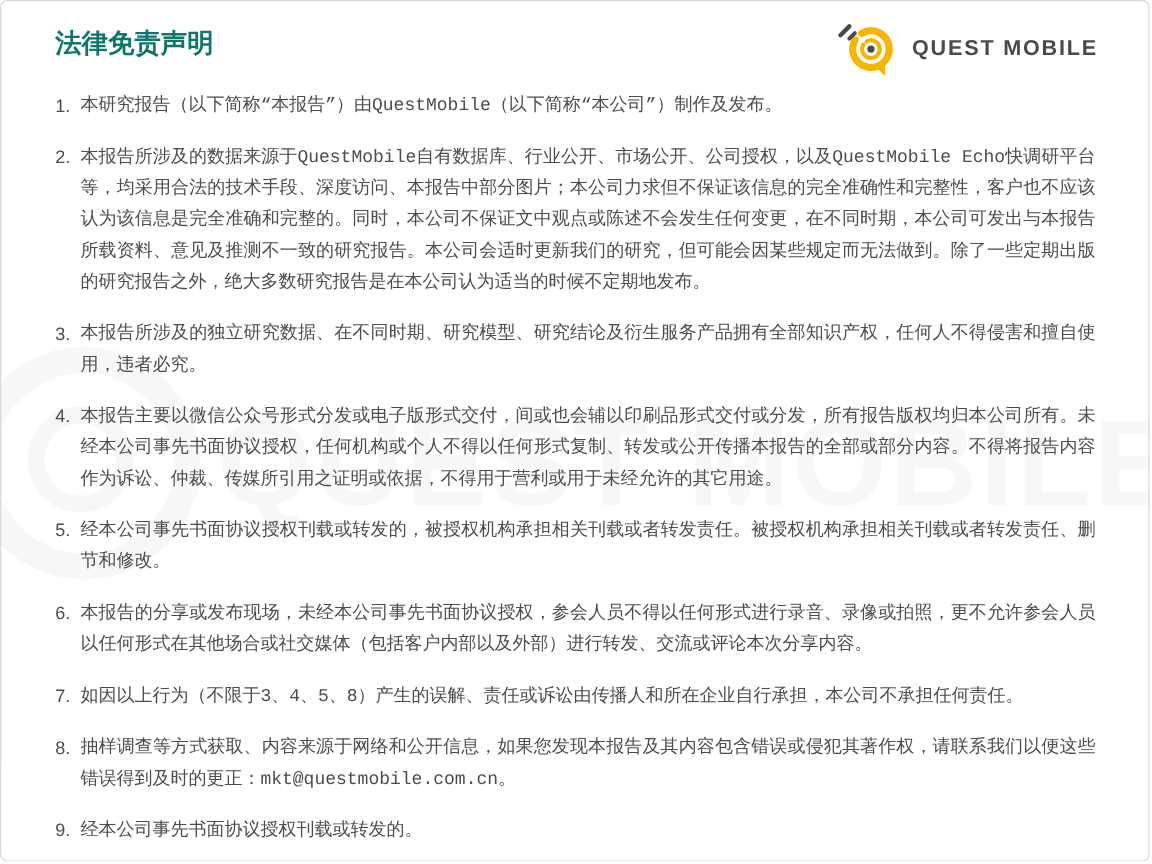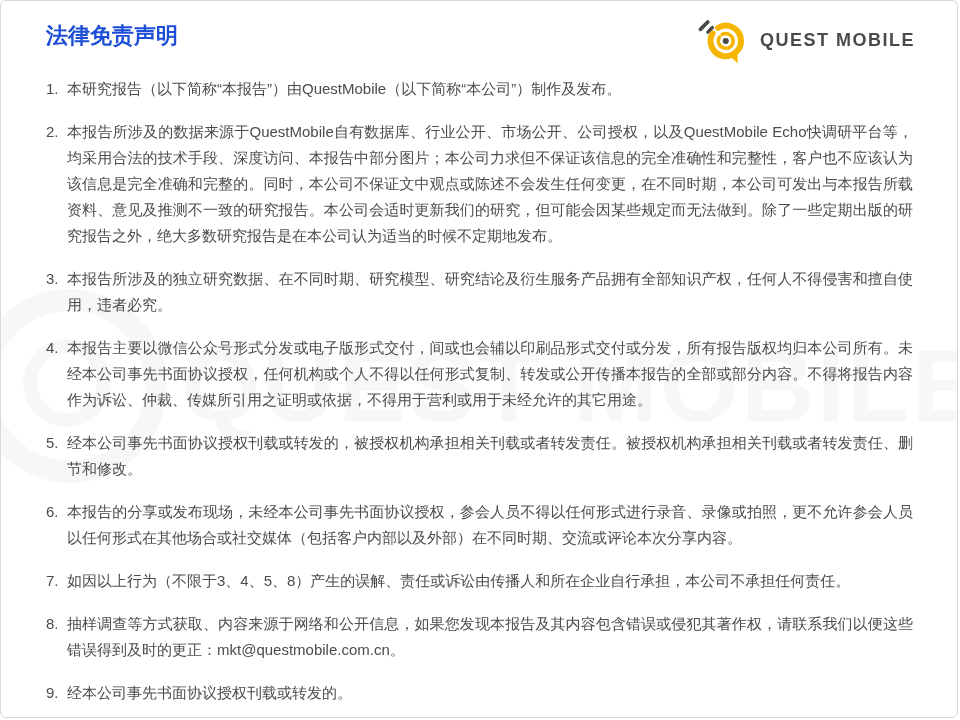--- a/index.html
+++ b/index.html
@@ -56,21 +56,21 @@
     position: relative;
     display: flex;
     justify-content: space-between;
     align-items: flex-start;
     padding: 15px 42px 0 45px;
   }
   .page-title {
     margin: 5px 0 0 0;
     font-size: 22px;
     font-weight: 700;
-    color: #1d4ed8;
+    color: #0f766e;
   }
   .logo {
     display: flex;
     align-items: center;
     gap: 9px;
     margin-top: 0;
   }
   .logo svg { display: block; }
   .logo-text {
     font-size: 18px;
@@ -93,20 +93,21 @@
     line-height: 26px;
     color: #4c4c4c;
   }
   .item .num {
     flex: 0 0 21px;
     text-align: left;
   }
   .item .txt {
     flex: 1;
     text-align: justify;
+    font-family: Liberation Mono, monospace;
   }
 </style>
 </head>
 <body>
 
 <div class="page">
 
   <div class="watermark">
     <div class="wm-ring">
       <div class="wm-ring-inner"></div>
@@ -153,21 +154,21 @@
     <li class="item">
       <span class="num">4.</span>
       <span class="txt">本报告主要以微信公众号形式分发或电子版形式交付，间或也会辅以印刷品形式交付或分发，所有报告版权均归本公司所有。未经本公司事先书面协议授权，任何机构或个人不得以任何形式复制、转发或公开传播本报告的全部或部分内容。不得将报告内容作为诉讼、仲裁、传媒所引用之证明或依据，不得用于营利或用于未经允许的其它用途。</span>
     </li>
     <li class="item">
       <span class="num">5.</span>
       <span class="txt">经本公司事先书面协议授权刊载或转发的，被授权机构承担相关刊载或者转发责任。被授权机构承担相关刊载或者转发责任、删节和修改。</span>
     </li>
     <li class="item">
       <span class="num">6.</span>
-      <span class="txt">本报告的分享或发布现场，未经本公司事先书面协议授权，参会人员不得以任何形式进行录音、录像或拍照，更不允许参会人员以任何形式在其他场合或社交媒体（包括客户内部以及外部）在不同时期、交流或评论本次分享内容。</span>
+      <span class="txt">本报告的分享或发布现场，未经本公司事先书面协议授权，参会人员不得以任何形式进行录音、录像或拍照，更不允许参会人员以任何形式在其他场合或社交媒体（包括客户内部以及外部）进行转发、交流或评论本次分享内容。</span>
     </li>
     <li class="item">
       <span class="num">7.</span>
       <span class="txt">如因以上行为（不限于3、4、5、8）产生的误解、责任或诉讼由传播人和所在企业自行承担，本公司不承担任何责任。</span>
     </li>
     <li class="item">
       <span class="num">8.</span>
       <span class="txt">抽样调查等方式获取、内容来源于网络和公开信息，如果您发现本报告及其内容包含错误或侵犯其著作权，请联系我们以便这些错误得到及时的更正：mkt@questmobile.com.cn。</span>
     </li>
     <li class="item">

